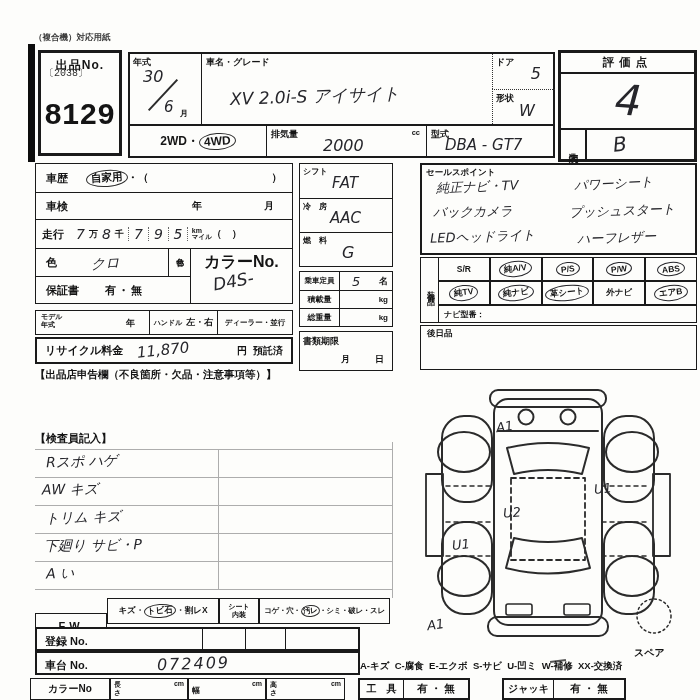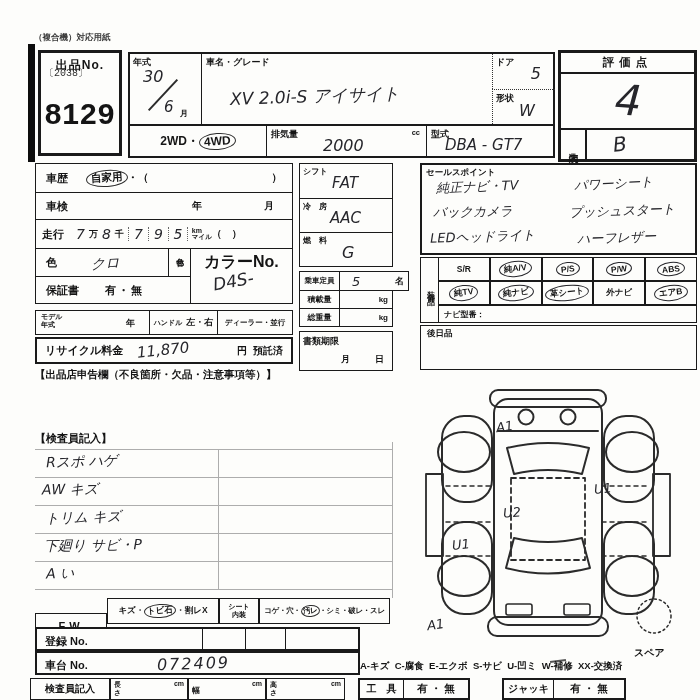--- a/index.html
+++ b/index.html
@@ -139,21 +139,21 @@
     <span class="lbl" style="font-size:11px;margin-left:26px;letter-spacing:2px;">有・無</span>
   </div>
   <div class="box" style="left:299px;top:232px;width:94px;height:35px;">
     <span class="abs lbl" style="left:3px;top:2px;font-size:8px;">燃　料</span>
     <span class="abs hw" style="left:42px;top:12px;font-size:16px;">G</span>
   </div>
   <div class="box" style="left:299px;top:198px;width:94px;height:35px;">
     <span class="abs lbl" style="left:3px;top:2px;font-size:8px;">冷　房</span>
     <span class="abs hw" style="left:30px;top:12px;font-size:15px;">AAC</span>
   </div>
-  <div class="box flexrow" style="left:299px;top:271px;width:110px;height:20px;">
+  <div class="box flexrow" style="left:299px;top:271px;width:94px;height:20px;">
     <span class="lbl" style="width:40px;font-size:7.5px;border-right:1.4px solid #1a1a1a;height:100%;display:flex;align-items:center;justify-content:center;">乗車定員</span>
     <span class="hw" style="font-size:13px;margin-left:12px;">5</span>
     <span style="flex:1;"></span>
     <span class="lbl" style="font-size:9px;margin-right:4px;">名</span>
   </div>
   <div class="box flexrow" style="left:299px;top:290px;width:94px;height:19px;">
     <span class="lbl" style="width:40px;font-size:8px;border-right:1.4px solid #1a1a1a;height:100%;display:flex;align-items:center;justify-content:center;">積載量</span>
     <span style="flex:1;"></span>
     <span class="lbl" style="font-size:8px;margin-right:4px;">kg</span>
   </div>
@@ -331,21 +331,21 @@
   </div>
   <div class="box b2" style="left:35px;top:651px;width:325px;height:24px;">
     <span class="abs lbl" style="left:8px;top:5px;font-size:11px;">車台 No.</span>
     <span class="abs hw" style="left:120px;top:3px;font-size:16px;letter-spacing:2px;transform:rotate(-2deg);">072409</span>
   </div>
   <div class="abs" style="left:550px;top:660px;width:16px;height:2px;background:#555;transform:rotate(-8deg);"></div>
 
   <div class="abs lbl" style="left:360px;top:660px;font-size:9.5px;white-space:pre;">A-キズ  C-腐食  E-エクボ  S-サビ  U-凹ミ  W-補修  XX-交換済</div>
 
   <div class="box flexrow" style="left:30px;top:678px;width:80px;height:22px;justify-content:center;">
-    <span class="lbl" style="font-size:10px;">検査員記入</span>
+    <span class="lbl" style="font-size:10px;">カラーNo</span>
   </div>
   <div class="box" style="left:110px;top:678px;width:78px;height:22px;">
     <span class="abs lbl" style="left:3px;top:2px;font-size:7px;line-height:1.1;width:8px;">長さ</span>
     <span class="abs lbl" style="right:3px;top:1px;font-size:7px;">cm</span>
   </div>
   <div class="box" style="left:188px;top:678px;width:78px;height:22px;">
     <span class="abs lbl" style="left:3px;top:6px;font-size:8px;">幅</span>
     <span class="abs lbl" style="right:3px;top:1px;font-size:7px;">cm</span>
   </div>
   <div class="box" style="left:266px;top:678px;width:79px;height:22px;">

